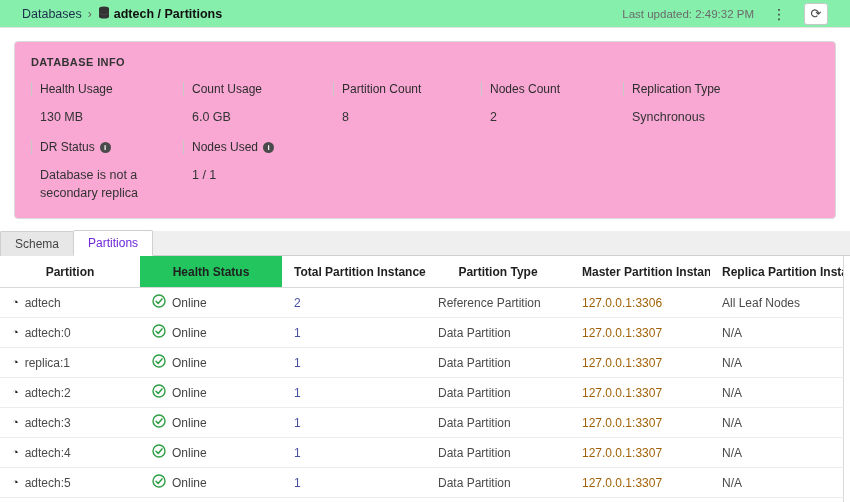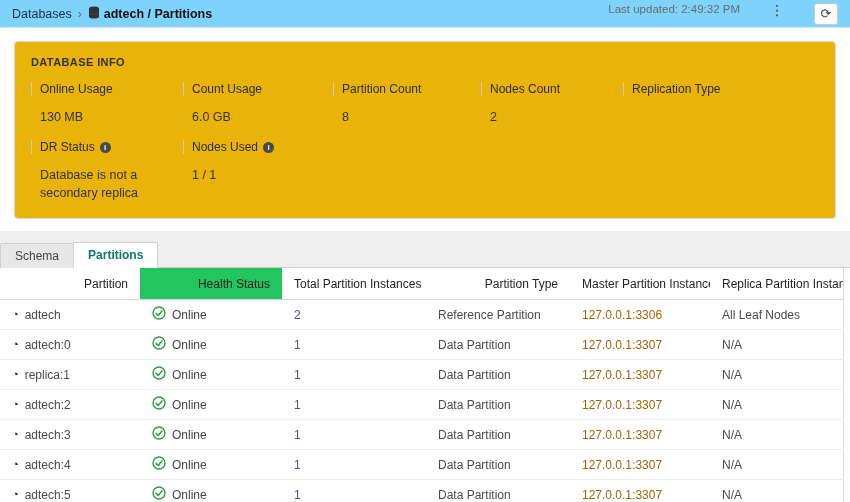--- a/index.html
+++ b/index.html
@@ -1,63 +1,63 @@
 <!DOCTYPE html>
 <html><head>
 <meta charset="utf-8">
 <style>
   * { margin:0; padding:0; box-sizing:border-box; }
   html,body { width:850px; height:502px; overflow:hidden; background:#fff;
     font-family:"Liberation Sans", sans-serif; color:#333; }
 
   
-  .topbar { height:28px; display:flex; align-items:center; padding:0 12px;
-    border-bottom:1px solid #e3e3e3; background:#7dd3fc; }
+  .topbar { height:28px; display:flex; align-items:center; padding:0 22px;
+    border-bottom:1px solid #e3e3e3; background:#86efac; }
   .crumb-root { font-size:12.5px; color:#1c2e4a; cursor:pointer; }
   .crumb-sep { font-size:12px; color:#666; margin:0 6px; }
   .db-icon { display:inline-block; margin-right:4px; vertical-align:-2px; }
   .crumb-current { font-size:12.5px; font-weight:bold; color:#111; }
-  .topbar-right { margin-left:auto; display:flex; align-items:flex-start; gap:26px; }
+  .topbar-right { margin-left:auto; display:flex; align-items:center; gap:14px; }
   .last-updated { font-size:11.5px; color:#6b6b6b; }
   .kebab-btn { font-size:14px; color:#333; padding:0 4px; cursor:pointer; line-height:1; }
   .refresh-btn { width:24px; height:22px; border:1px solid #c9c9c9; border-radius:3px;
     background:#fff; display:flex; align-items:center; justify-content:center;
     font-size:13px; color:#444; cursor:pointer; }
 
   
   .card { margin:13px 14px 10px; border:1px solid #dadada; border-radius:4px;
-    background:#eab308; padding:14px 16px 16px; }
+    background:#f9a8d4; padding:14px 16px 16px; }
   .card-title { font-size:11px; font-weight:bold; letter-spacing:.4px; color:#333; }
   .stats-row { display:grid; grid-template-columns:152px 150px 148px 142px auto;
     margin-top:14px; }
   .stat-label { font-size:12px; color:#2d2d2d; border-left:1px solid #c9c9c9;
     padding-left:8px; display:flex; align-items:center; gap:5px; }
   .stat-value { font-size:12.5px; color:#333; padding-left:9px; margin-top:12px;
     max-width:150px; line-height:1.45; }
   .info-icon { display:inline-flex; width:11px; height:11px; border-radius:50%;
     background:#4a4a4a; color:#fff; font-size:8px; font-weight:bold;
     align-items:center; justify-content:center; font-style:normal; }
 
   
   .tabbar { margin-top:12px; background:#efefef; border-bottom:1px solid #cfcfcf;
-    display:flex; align-items:flex-end; padding-left:0; height:37px; }
+    display:flex; align-items:flex-end; padding-left:0; height:25px; }
   .tab { font-size:12px; padding:5px 14px 5px; border:1px solid #cfcfcf;
     border-bottom:none; margin-bottom:-1px; cursor:pointer; color:#444;
     background:#e7e7e7; border-radius:2px 2px 0 0; }
   .tab + .tab { margin-left:-1px; }
-  .tab.active { background:#fff; font-weight:bold; color:#0f766e;
+  .tab.active { background:#fff; font-weight:normal; color:#6d28d9;
     border-bottom:1px solid #fff; }
 
   
   .table-wrap { background:#fff; }
   table { border-collapse:collapse; width:844px; border-right:1px solid #d9d9d9;
     table-layout:fixed; }
   col.c1{width:140px;} col.c2{width:142px;} col.c3{width:144px;}
   col.c4{width:144px;} col.c5{width:140px;} col.c6{width:auto;}
-  th { text-align:right; font-size:12px; font-weight:normal; color:#1f1f1f;
+  th { text-align:center; font-size:12px; font-weight:bold; color:#1f1f1f;
     padding:9px 12px 8px; border-bottom:1px solid #d9d9d9; white-space:nowrap;
     overflow:hidden; background:#fff; }
   th.hl { background:#22c55e; }
   td { font-size:12px; color:#4a4a4a; padding:6px 12px; border-bottom:1px solid #ececec;
     white-space:nowrap; overflow:hidden; height:27px; }
   .cell-flex { display:flex; align-items:center; gap:6px; }
   .p-icon { font-size:11px; color:#222; line-height:1; }
   .check-icon { flex:0 0 auto; }
   .health-text { color:#444; }
   .link-count { color:#46509e; cursor:pointer; }
@@ -85,37 +85,38 @@
       <span>⟳</span>
     </button>
   </div>
 </div>
 
 <div class="card">
   <div class="card-title">DATABASE INFO</div>
 
   <div class="stats-row">
     <div>
-      <div class="stat-label">Online Usage</div>
+      <div class="stat-label">Health Usage</div>
       <div class="stat-value">130 MB</div>
     </div>
     <div>
       <div class="stat-label">Count Usage</div>
       <div class="stat-value">6.0 GB</div>
     </div>
     <div>
       <div class="stat-label">Partition Count</div>
       <div class="stat-value">8</div>
     </div>
     <div>
       <div class="stat-label">Nodes Count</div>
       <div class="stat-value">2</div>
     </div>
     <div>
       <div class="stat-label">Replication Type</div>
+      <div class="stat-value">Synchronous</div>
     </div>
   </div>
 
   <div class="stats-row">
     <div>
       <div class="stat-label">
         <span>DR Status</span>
         <span class="info-icon">i</span>
       </div>
       <div class="stat-value">Database is not a secondary replica</div>

